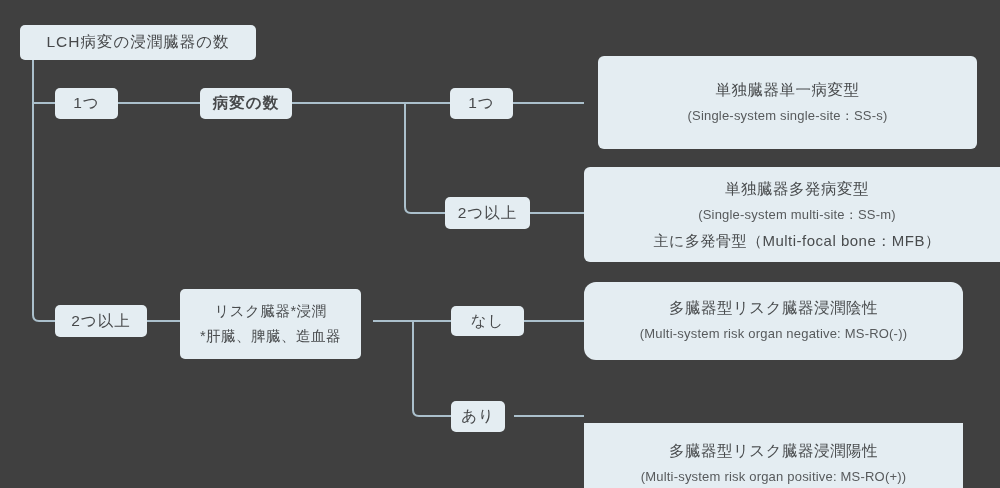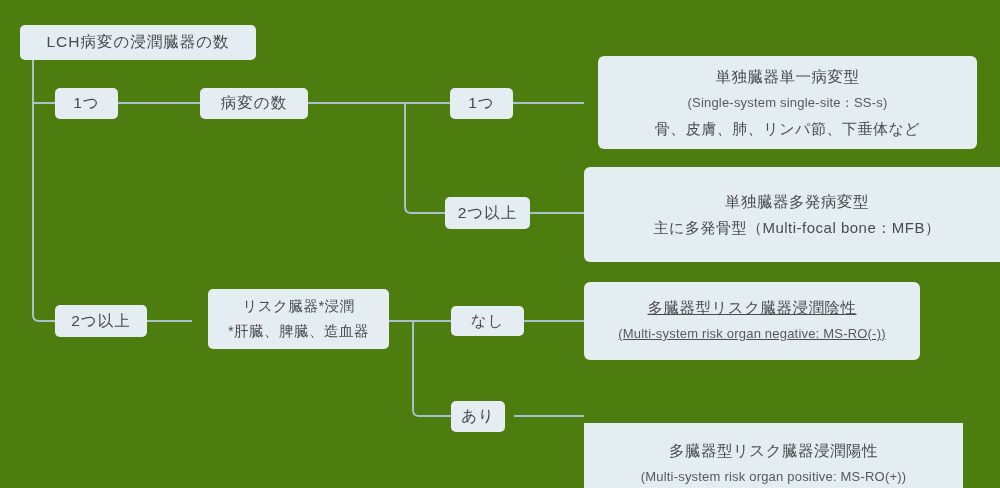--- a/index.html
+++ b/index.html
@@ -5,21 +5,21 @@
   html, body {
     margin: 0;
     padding: 0;
     background: #ffffff;
     font-family: "Liberation Sans", "DejaVu Sans", sans-serif;
   }
   #canvas {
     position: relative;
     width: 1000px;
     height: 488px;
-    background: #4d7c0f;
+    background: #404040;
     overflow: hidden;
   }
   #connectors {
     position: absolute;
     left: 0;
     top: 0;
     z-index: 0;
   }
   .node {
     position: absolute;
@@ -35,31 +35,31 @@
     box-sizing: border-box;
   }
   .node .jp   { font-size: 15.5px; letter-spacing: 0.5px; color: #494c4e; line-height: 26px; }
   .node .en   { font-size: 13px;   letter-spacing: 0.2px; color: #575a5c; line-height: 26px; }
   .node .sub  { font-size: 15px;   letter-spacing: 0.5px; color: #494c4e; line-height: 26px; }
   .small-label { font-size: 15.5px; letter-spacing: 1px; color: #47494b; }
 
   
   #n-root          { left: 20px;  top: 25px;  width: 236px; height: 35px; }
   #n-branch-one    { left: 55px;  top: 88px;  width: 63px;  height: 31px; }
-  #n-lesion-count  { left: 200px; top: 88px;  width: 108px;  height: 31px; }
+  #n-lesion-count  { left: 200px; top: 88px;  width: 92px;  height: 31px; font-weight: bold; }
   #n-lesion-one    { left: 450px; top: 88px;  width: 63px;  height: 31px; }
   #n-lesion-multi  { left: 445px; top: 197px; width: 85px;  height: 32px; }
   #n-branch-multi  { left: 55px;  top: 305px; width: 92px;  height: 32px; }
-  #n-risk-organ    { left: 208px; top: 289px; width: 181px; height: 60px; }
+  #n-risk-organ    { left: 180px; top: 289px; width: 181px; height: 70px; }
   #n-risk-organ .sub { font-size: 14.5px; line-height: 25px; }
   #n-risk-no       { left: 451px; top: 306px; width: 73px;  height: 30px; }
   #n-risk-yes      { left: 451px; top: 401px; width: 54px;  height: 31px; }
   #n-result-ss-s   { left: 584px; top: 56px;  width: 379px; height: 93px; border-radius: 6px; margin-left: 14px; }
   #n-result-ss-m   { left: 584px; top: 167px; width: 426px; height: 95px; border-radius: 6px; }
-  #n-result-ro-neg { left: 584px; top: 282px; width: 336px; height: 78px; border-radius: 6px; text-decoration: underline; }
+  #n-result-ro-neg { left: 584px; top: 282px; width: 379px; height: 78px; border-radius: 12px; }
   #n-result-ro-pos { left: 584px; top: 378px; width: 379px; height: 81px; border-radius: 0; margin-top: 45px; }
 </style>
 </head>
 <body>
 
 <div id="canvas">
 
   <svg id="connectors" width="1000" height="488">
     <g fill="none" stroke-width="2" stroke="#abc0cc">
       <path d="M33 59 V315 Q33 321 39 321 H55"></path>
@@ -110,25 +110,25 @@
     <span class="small-label">なし</span>
   </div>
 
   <div class="node" id="n-risk-yes">
     <span class="small-label">あり</span>
   </div>
 
   <div class="node" id="n-result-ss-s">
     <span class="jp">単独臓器単一病変型</span>
     <span class="en">(Single-system single-site：SS-s)</span>
-    <span class="sub">骨、皮膚、肺、リンパ節、下垂体など</span>
   </div>
 
   <div class="node" id="n-result-ss-m">
     <span class="jp">単独臓器多発病変型</span>
+    <span class="en">(Single-system multi-site：SS-m)</span>
     <span class="sub">主に多発骨型（Multi-focal bone：MFB）</span>
   </div>
 
   <div class="node" id="n-result-ro-neg">
     <span class="jp">多臓器型リスク臓器浸潤陰性</span>
     <span class="en">(Multi-system risk organ negative: MS-RO(-))</span>
   </div>
 
   <div class="node" id="n-result-ro-pos">
     <span class="jp">多臓器型リスク臓器浸潤陽性</span>

